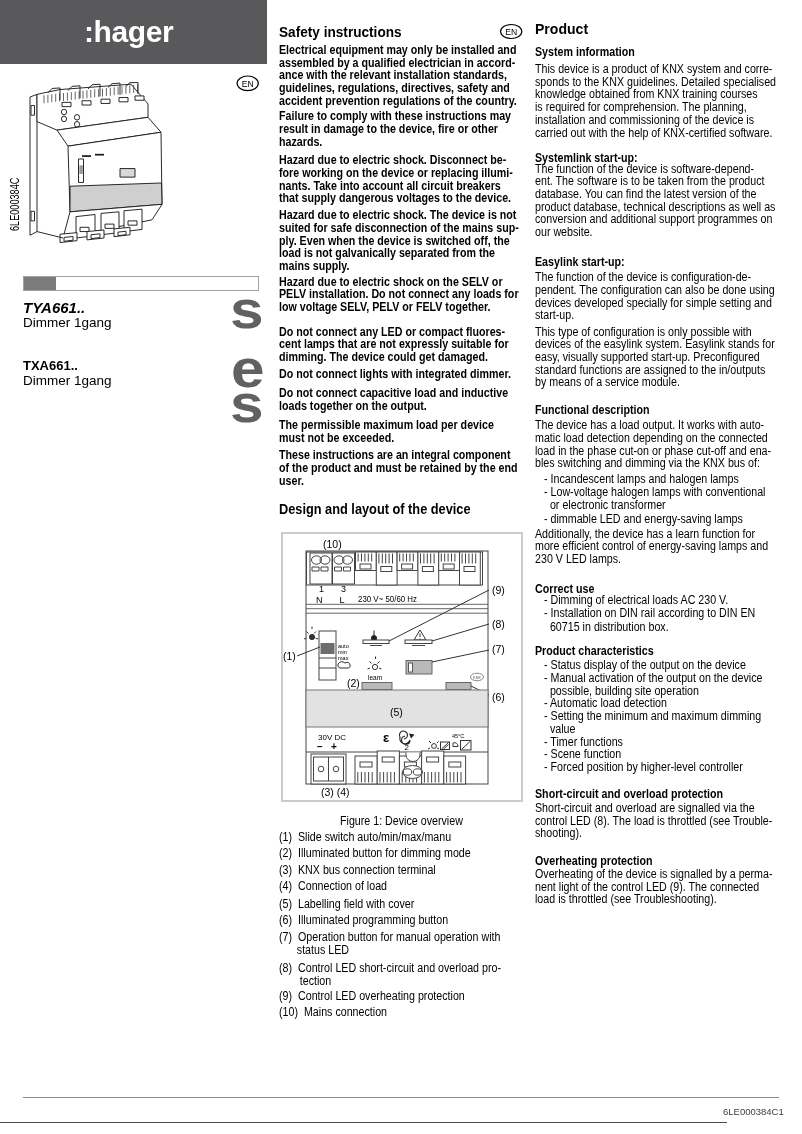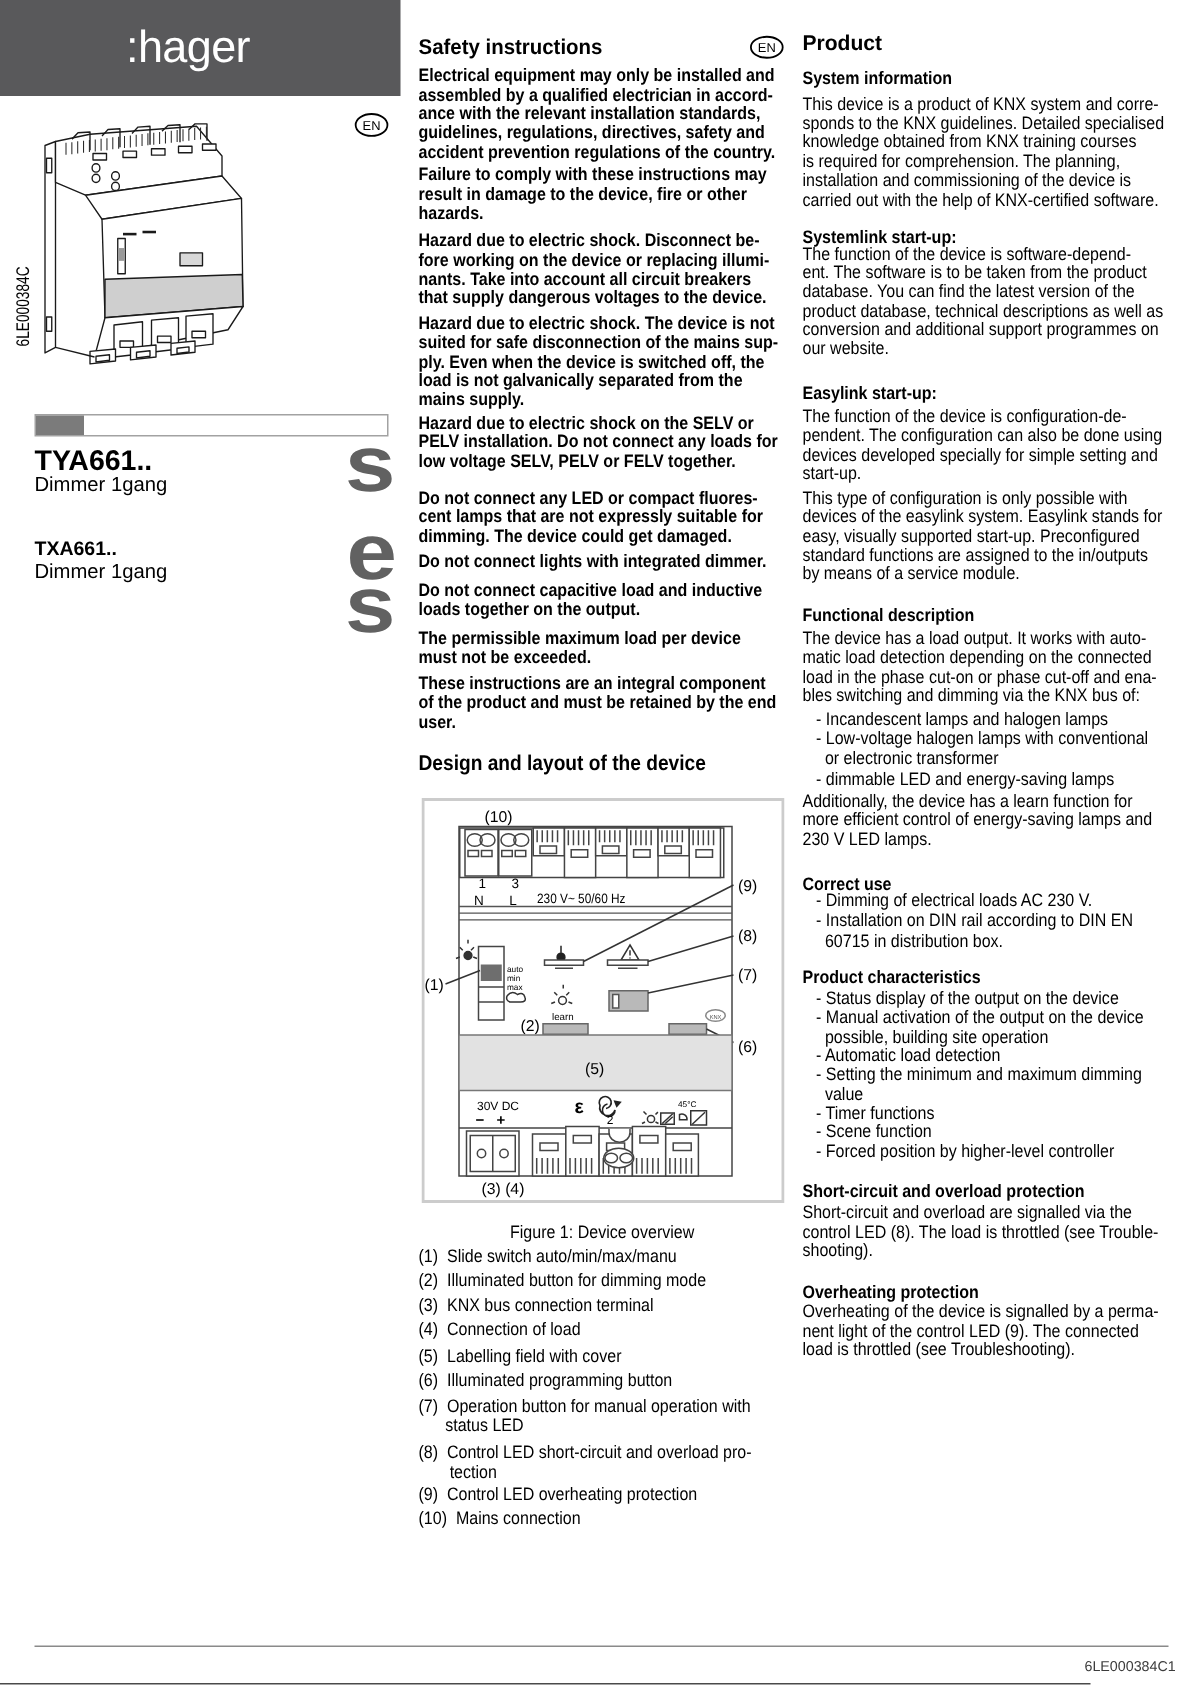--- a/index.html
+++ b/index.html
@@ -10,21 +10,21 @@
 .bodytxt{font-size:12px;line-height:12.7px;color:#000;}
 .b{font-weight:bold;}
 .h1{font-size:14.2px;line-height:14.2px;font-weight:bold;}
 svg{display:block;}
 </style>
 </head>
 <body>
 
 <div class="abs" style="left:0;top:0;width:267px;height:64px;background:#59595b;"></div>
 
-<div class="abs" style="left:84px;top:15px;color:#fff;font-size:30px;font-weight:normal;letter-spacing:-0.4px;">:hager</div>
+<div class="abs" style="left:84px;top:15px;color:#fff;font-size:30px;font-weight:bold;letter-spacing:-0.4px;">:hager</div>
 
 <svg class="abs" style="left:235px;top:74px;" width="26" height="19" viewBox="0 0 26 19">
 <ellipse cx="12.7" cy="9.3" rx="10.6" ry="7.3" fill="#fff" stroke="#000" stroke-width="1.2"></ellipse>
 <text x="12.7" y="12.5" font-size="8.6" text-anchor="middle" font-family="Liberation Sans">EN</text>
 </svg>
 
 <svg class="abs" style="left:20px;top:81px;" width="155" height="173" viewBox="20 78 155 162" preserveAspectRatio="none" fill="none" stroke="#1a1a1a" stroke-width="0.9" stroke-linejoin="round">
 
 <polygon points="30,93 37,90.5 37,219 30,222.5" fill="#fff"></polygon>
 
@@ -93,21 +93,21 @@
 </svg>
 
 <div class="abs" style="left:8px;top:174px;width:20px;height:56px;">
 <div style="transform:rotate(-90deg) translateX(-57px) scaleX(0.75);transform-origin:0 0;width:80px;font-size:12.2px;white-space:nowrap;">6LE000384C</div>
 </div>
 
 <div class="abs" style="left:23px;top:276px;width:233.5px;height:12.5px;border:1px solid #a2a2a2;"></div>
 
 <div class="abs" style="left:24px;top:277px;width:32px;height:12.5px;background:#7b7b7b;"></div>
 
-<div class="abs b" style="left:23px;top:300.8px;font-size:19px;line-height:13px;">TYA661..</div>
+<div class="abs b" style="left:23px;top:300.8px;font-size:15px;line-height:13px;font-style:italic;">TYA661..</div>
 
 <div class="abs" style="left:23px;top:316px;font-size:13.5px;line-height:13.5px;">Dimmer 1gang</div>
 
 <div class="abs b" style="left:23px;top:359px;font-size:13px;line-height:13px;">TXA661..</div>
 
 <div class="abs" style="left:23px;top:374px;font-size:13.5px;line-height:13.5px;">Dimmer 1gang</div>
 
 <div class="abs b" style="left:230px;top:279px;font-size:53px;color:#616161;transform:scaleX(1.14);transform-origin:0 0;">s</div>
 
 <div class="abs b" style="left:230.5px;top:337.5px;font-size:53px;color:#616161;transform:scaleX(1.14);transform-origin:0 0;">e</div>

